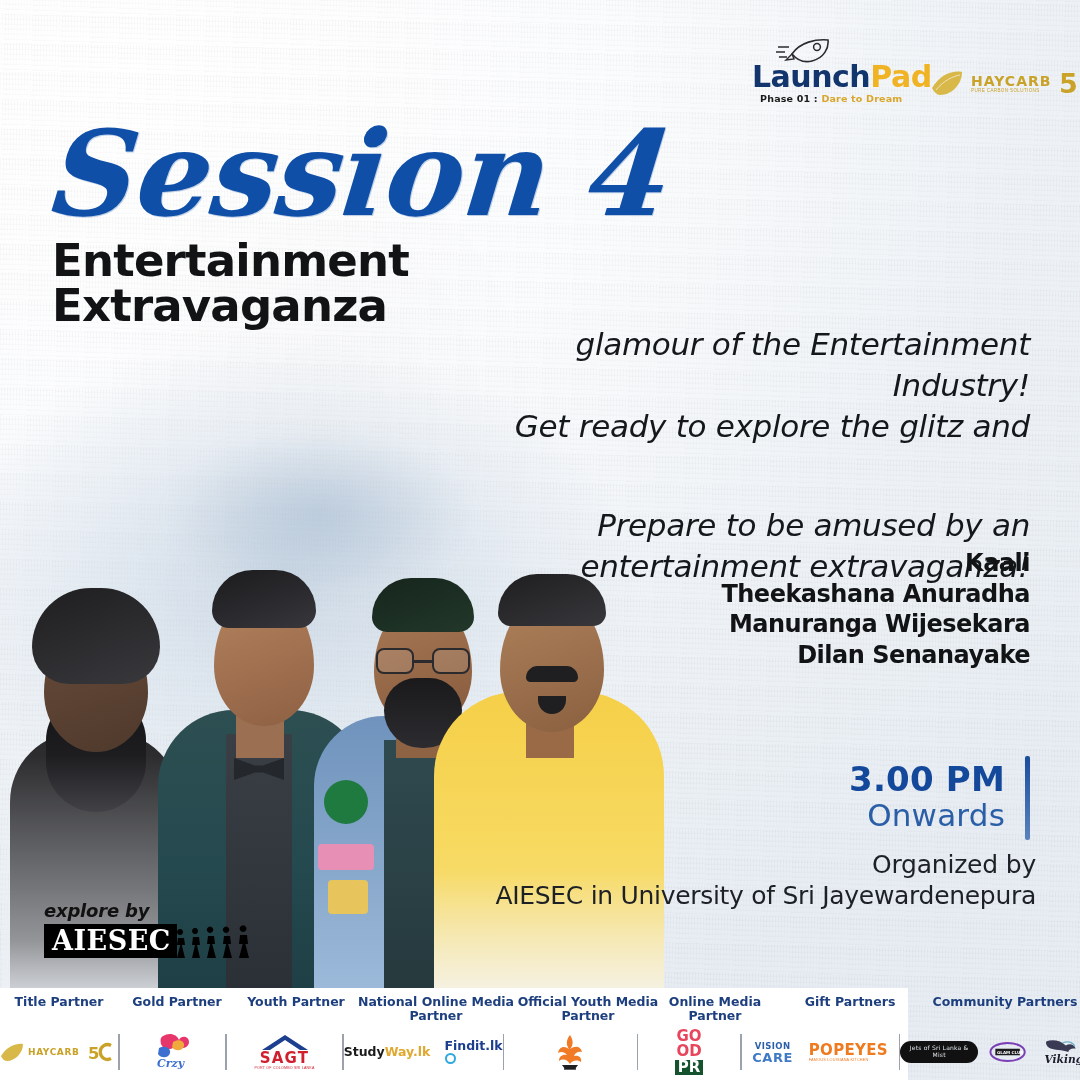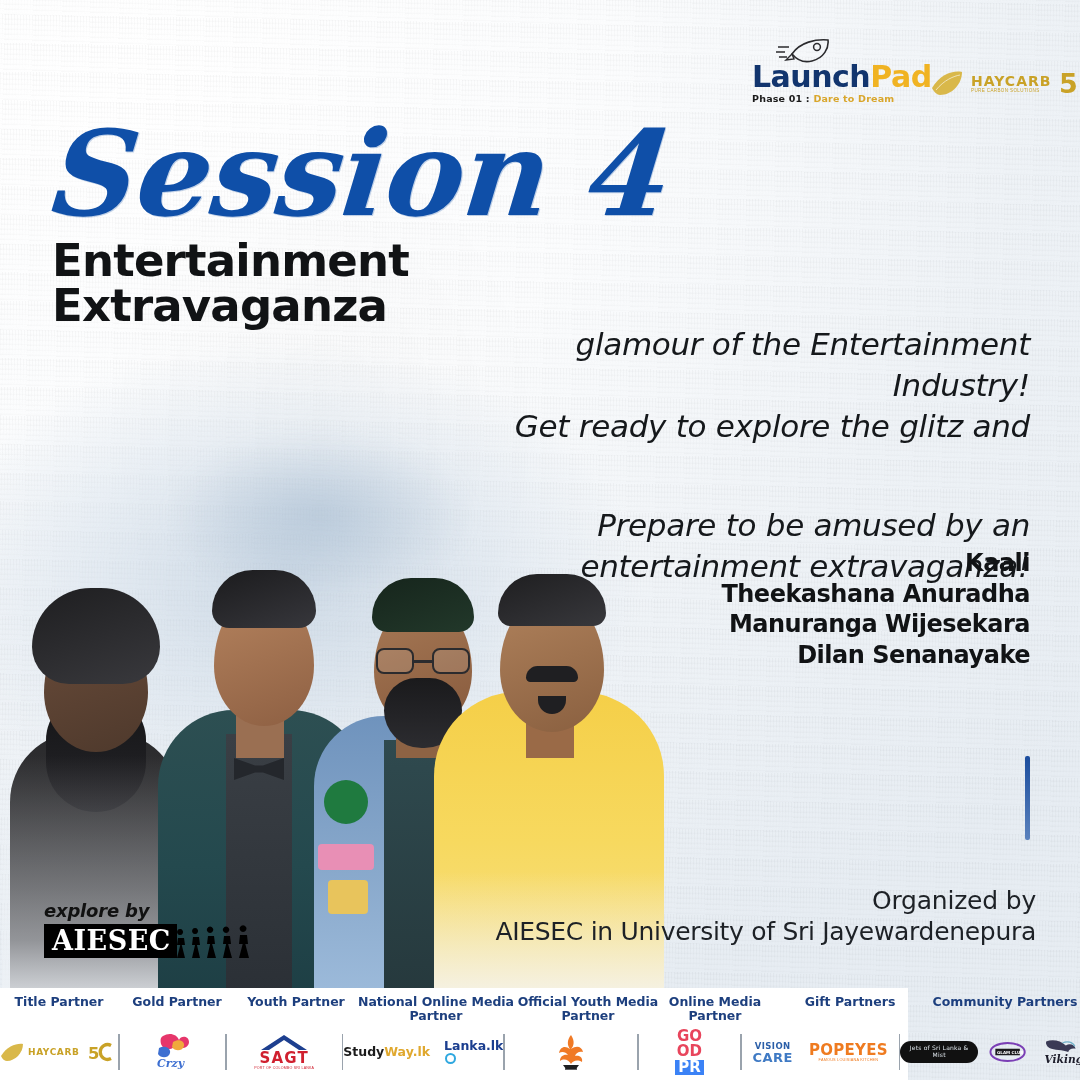--- a/index.html
+++ b/index.html
@@ -48,21 +48,21 @@
   .launchpad{ position:relative; width:152px; }
   .lp-rocket{ position:absolute; left:24px; top:-24px; width:60px; height:26px; }
   .lp-word{
     font-family:"DejaVu Sans", sans-serif;
     font-weight:bold; font-size:30px; letter-spacing:-0.5px; line-height:1;
   }
   .lp-launch{ color:#12356e; }
   .lp-pad{ color:#f0b323; }
   .lp-sub{
     margin-top:1px; font-size:9.5px; font-weight:bold; letter-spacing:.2px;
-    font-family:"DejaVu Sans", sans-serif; white-space:nowrap;
+    font-family:"DejaVu Sans", sans-serif; white-space:nowrap;margin-left:8px;
   }
   .lp-sub .p1{ color:#1a1a1a; }
   .lp-sub .p2{ color:#d9a62b; }
   .vbar-gold{ width:2px; height:48px; background:#2b2b2b; opacity:.75; }
   .haycarb-group{ display:flex; align-items:center; gap:7px; }
   .hc-leaf{ width:34px; height:30px; }
   .hc-word{
     font-family:"DejaVu Sans", sans-serif; font-weight:bold; font-size:14px;
     letter-spacing:1px; color:#c9a227; line-height:1;
   }
@@ -124,21 +124,21 @@
     font-family:"DejaVu Sans", sans-serif;
     font-size:31px; line-height:1.15; color:#2a5fa8; letter-spacing:.2px;
   }
   #time-bar{
     width:5px; height:84px; border-radius:2px;
     background:linear-gradient(180deg,#1b4d9e,#5b82bd);
   }
 
   
   #organizer{
-    position:absolute; right:44px; top:886px; width:620px; text-align:right;
+    position:absolute; right:44px; top:850px; width:620px; text-align:right;
   }
   #org-by{
     font-family:"DejaVu Sans", sans-serif;
     font-size:25px; color:#1d2126; line-height:1.2; letter-spacing:-.2px;
   }
   #org-name{
     font-family:"DejaVu Sans", sans-serif;
     font-size:25px; color:#1d2126; line-height:1.25; letter-spacing:-.3px;
   }
 
@@ -271,25 +271,25 @@
   .lg-sagt .s{ font-size:3.6px; color:#d0202f; letter-spacing:.2px; }
   .lg-studyway{ font-family:"DejaVu Sans",sans-serif; font-weight:bold; font-size:12.5px; line-height:1; }
   .lg-studyway .a{ color:#1b1b1b; } .lg-studyway .b{ color:#e0a82e; }
   .lg-findit{ font-family:"DejaVu Sans",sans-serif; font-weight:bold; font-size:12.5px; color:#1b3e8f; line-height:1; }
   .lg-findit .mag{ display:inline-block; width:11px; height:11px; border:2px solid #2fa8e0;
                    border-radius:50%; vertical-align:-2px; margin-left:1px; }
   .lg-phoenix{ width:40px; height:40px; }
   .lg-goodpr{ font-family:"DejaVu Sans",sans-serif; font-weight:bold; font-size:15px;
                color:#fff; line-height:1.02; text-align:center; }
   .lg-goodpr .top{ color:#e8455c; background:#fff; }
-  .lg-goodpr .pr{ background:#3b82f6; color:#fff; padding:0 3px; display:block; }
+  .lg-goodpr .pr{ background:#14532d; color:#fff; padding:0 3px; display:block; }
   .lg-vision{ text-align:center; font-family:"DejaVu Sans",sans-serif; }
   .lg-vision .v{ font-size:8.5px; font-weight:bold; color:#2b5fa8; letter-spacing:.4px; }
   .lg-vision .c{ font-size:13px; font-weight:bold; color:#3f7ac4; letter-spacing:.5px; line-height:1; }
-  .lg-popeyes{ text-align:center; }
+  .lg-popeyes{ text-align:left; }
   .lg-popeyes .p{ font-family:"DejaVu Sans",sans-serif; font-weight:bold; font-size:15px;
                   color:#ef7b20; letter-spacing:.3px; line-height:1; }
   .lg-popeyes .s{ font-size:3.8px; color:#ef7b20; letter-spacing:.2px; }
   .lg-lankamist{ background:#111; color:#dfe6ec; border-radius:13px; padding:4px 9px;
                  font-family:"DejaVu Sans",sans-serif; font-size:6px; line-height:1.12; text-align:center;
                  letter-spacing:.2px; min-width:78px; }
   .lg-glamclub{ width:48px; height:26px; position:relative; }
   .lg-vikings{ width:52px; height:34px; }
 </style>
 </head>
@@ -395,20 +395,24 @@
   </div>
 
   <div id="speakers">
     <div class="speaker">Kaali</div>
     <div class="speaker">Theekashana Anuradha</div>
     <div class="speaker">Manuranga Wijesekara</div>
     <div class="speaker">Dilan Senanayake</div>
   </div>
 
   <div id="time-block">
+    <div class="time-text">
+      <div id="time-main">3.00 PM</div>
+      <div id="time-sub">Onwards</div>
+    </div>
     <div id="time-bar"></div>
   </div>
 
   <div id="organizer">
     <div id="org-by">Organized by</div>
     <div id="org-name">AIESEC in University of Sri Jayewardenepura</div>
   </div>
 
   <div id="aiesec">
     <div id="powered-by">explore by</div>
@@ -474,21 +478,21 @@
           <div class="s">PORT OF COLOMBO SRI LANKA</div>
         </div>
       </div>
       <div class="fsep"></div>
 
       <div class="fcell" style="width:168px; gap:14px">
         <div class="lg-studyway">
           <span class="a">Study</span><span class="b">Way.lk</span>
         </div>
         <div class="lg-findit">
-          <span>Lanka.lk</span><span class="mag"></span>
+          <span>Findit.lk</span><span class="mag"></span>
         </div>
       </div>
       <div class="fsep"></div>
 
       <div class="fcell" style="width:140px">
         <svg class="lg-phoenix" viewBox="0 0 40 40">
           <path d="M20 3 C24 9 23 14 20 17 C26 13 31 15 32 20 C28 19 25 21 24 24 C29 23 32 26 31 30 C26 27 22 29 20 32 C18 28 13 26 9 29 C9 24 13 22 17 23 C15 20 11 19 8 21 C9 15 14 13 19 17 C16 13 16 8 20 3 Z" fill="#f07a26"></path>
           <path d="M12 33 h16 l-3 4 h-10 Z" fill="#1f1f21"></path>
           <path d="M14 37 h12" stroke="#1f1f21" stroke-width="1.4"></path>
         </svg>

